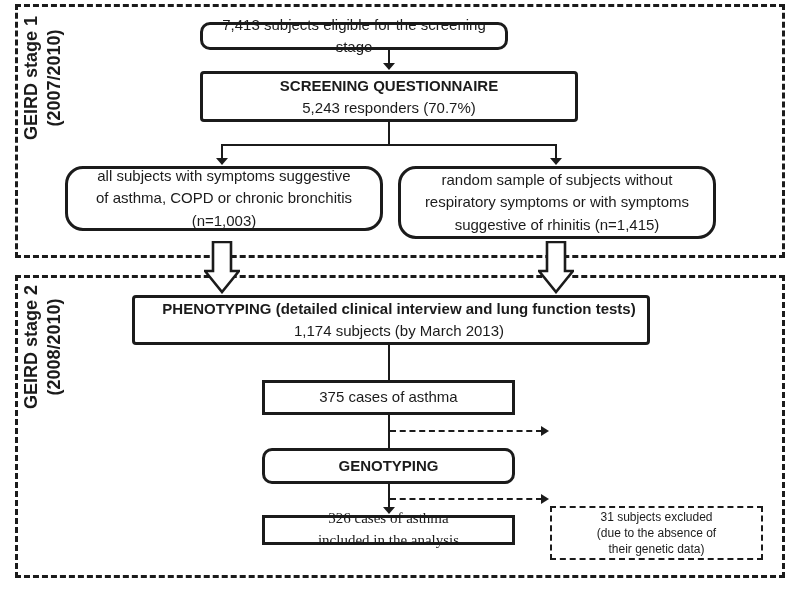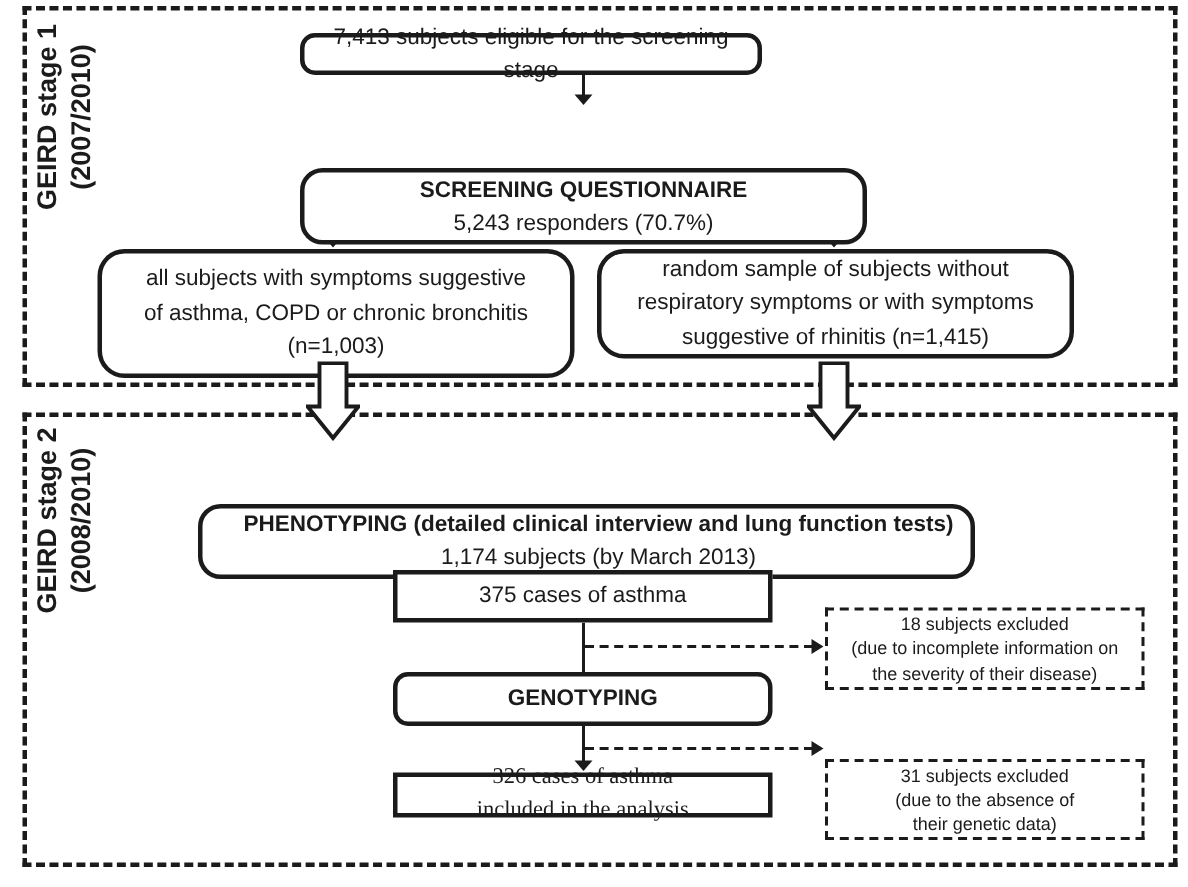--- a/index.html
+++ b/index.html
@@ -7,21 +7,21 @@
     position:relative;width:792px;height:591px;background:#ffffff;
     font-family:"Liberation Sans", sans-serif;color:#1b1b1b;overflow:hidden;
   }
   .region{position:absolute;border:3px dashed #1b1b1b;box-sizing:border-box;background:transparent;}
   .node{
     position:absolute;border:3px solid #1b1b1b;background:#ffffff;box-sizing:border-box;
     display:flex;flex-direction:column;align-items:center;justify-content:center;
     text-align:center;font-size:15px;line-height:1.5;z-index:3;
   }
   .r10{border-radius:10px;}
-  .r12{border-radius:15px;margin-top:41px;}
+  .r12{border-radius:4px;}
   .r18{border-radius:18px;}
   .dashed-node{
     position:absolute;border:2px dashed #1b1b1b;background:#ffffff;box-sizing:border-box;
     display:flex;align-items:center;justify-content:center;text-align:center;
     font-size:12px;line-height:1.35;z-index:3;
   }
   .bold{font-weight:bold;}
   .pre{white-space:pre-line;}
   .line{position:absolute;background:#1b1b1b;z-index:1;}
   .dashline{position:absolute;height:0;border-top:2px dashed #1b1b1b;z-index:1;}
@@ -51,21 +51,21 @@
 
   <div class="node r10" style="left:200px;top:22px;width:308px;height:28px;">
     <span class="pre">7,413 subjects eligible for the screening stage</span>
   </div>
 
   <div class="node r12" style="left:200px;top:71px;width:378px;height:51px;line-height:1.45;">
     <span class="bold">SCREENING QUESTIONNAIRE</span>
     <span>5,243 responders (70.7%)</span>
   </div>
 
-  <div class="node r18" style="left:65px;top:166px;width:318px;height:86px;line-height:1.5;">
+  <div class="node r18" style="left:65px;top:166px;width:318px;height:65px;line-height:1.5;">
     <span class="pre">all subjects with symptoms suggestive
 of asthma, COPD or chronic bronchitis
 (n=1,003)</span>
   </div>
 
   <div class="node r18" style="left:398px;top:166px;width:318px;height:73px;line-height:1.5;">
     <span class="pre">random sample of subjects without
 respiratory symptoms or with symptoms
 suggestive of rhinitis (n=1,415)</span>
   </div>
@@ -81,25 +81,20 @@
 
   <div class="node r10" style="left:262px;top:448px;width:253px;height:36px;">
     <span class="bold">GENOTYPING</span>
   </div>
 
   <div class="node" style="left:262px;top:515px;width:253px;height:30px;line-height:1.45;font-family:Liberation Serif, serif;">
     <span class="pre">326 cases of asthma
 included in the analysis</span>
   </div>
 
-  <div class="dashed-node" style="left:550px;top:405px;width:213px;height:55px;">
-    <span class="pre">18 subjects excluded
-(due to incomplete information on
-the severity of their disease)</span>
-  </div>
 
   <div class="dashed-node" style="left:550px;top:478px;width:213px;height:54px;margin-top:28px;">
     <span class="pre">31 subjects excluded
 (due to the absence of
 their genetic data)</span>
   </div>
 
   <div class="line" style="left:388px;top:50px;width:2px;height:14px;"></div>
   <div class="arrow-down" style="left:383px;top:63px;"></div>
 

